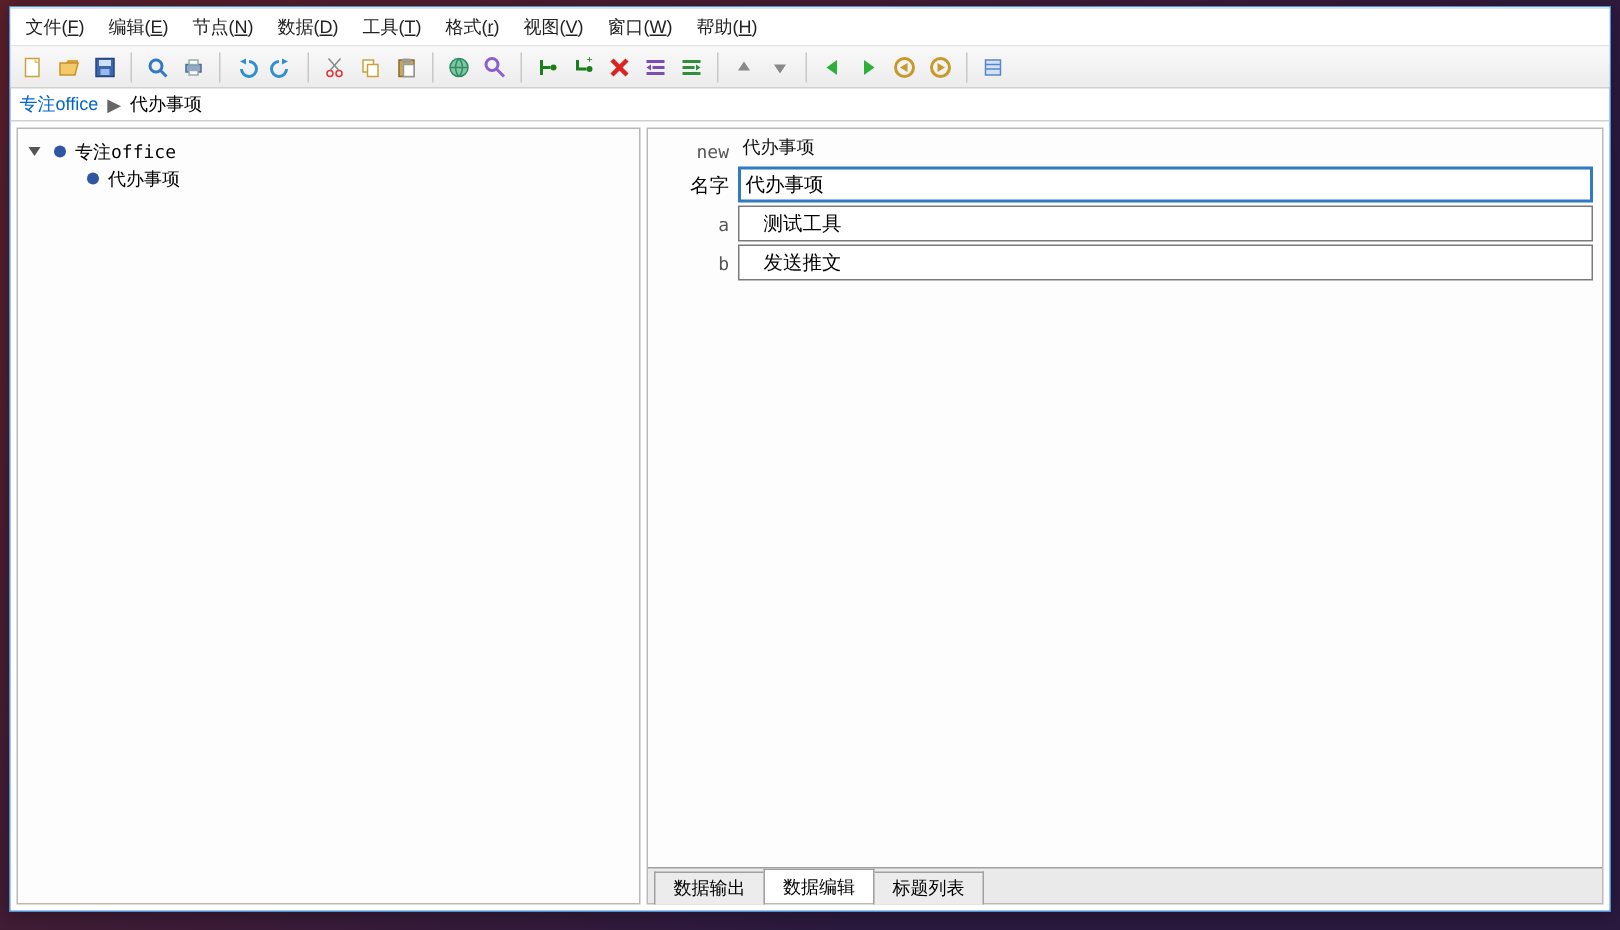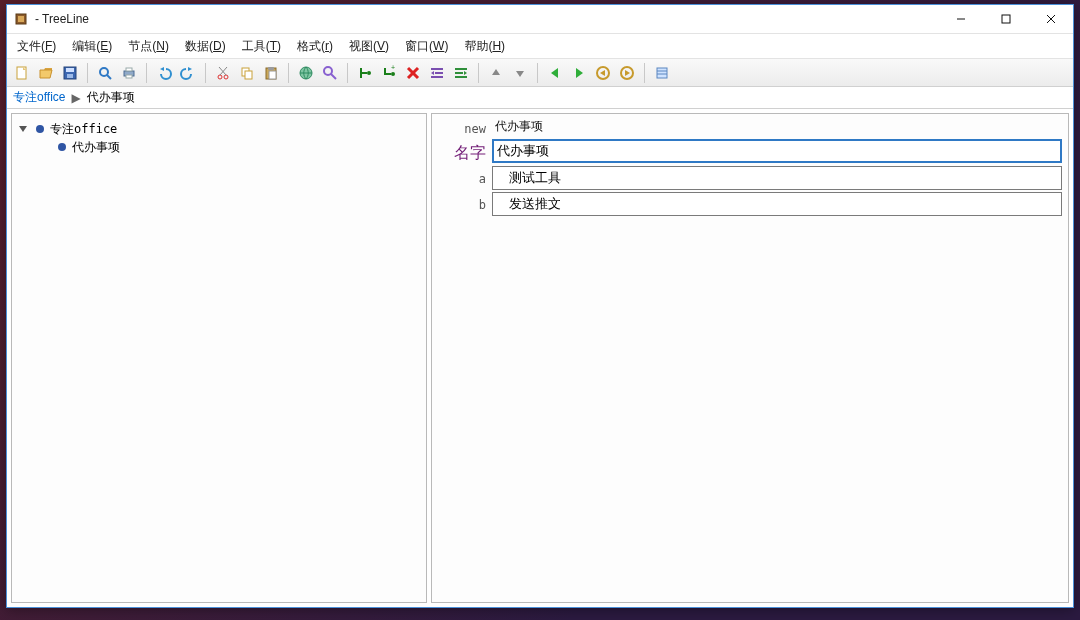--- a/index.html
+++ b/index.html
@@ -101,22 +101,22 @@
   .tree-indent { display:inline-block; width:18px; }
   .tree-expander { width:14px; height:14px; display:flex; align-items:center; justify-content:center; color:#555; cursor:pointer; }
   .tree-bullet { width:12px; height:12px; display:flex; align-items:center; justify-content:center; }
   .tree-bullet svg circle { fill:#2f55a4; }
   .tree-label { color:#000; }
 
   
   .editor { flex:1; padding:2px 6px 2px 2px; overflow:auto; }
   .field-row { display:flex; align-items:stretch; margin-bottom:2px; }
   .field-label {
-    width:58px; min-width:58px; text-align:right; padding:4px 6px 0 0; color:#701a75;
-    font-family: "SimSun","NSimSun",monospace; font-size:16px;
+    width:58px; min-width:58px; text-align:right; padding:4px 6px 0 0; color:#000000;
+    font-family: "SimSun","NSimSun",monospace; font-size:13px;
   }
   .field-label.small { font-size:12px; color:#555; padding-top:6px; }
   .field-static {
     flex:1; padding:2px 3px; color:#111; font-family:"SimSun","NSimSun",monospace;
   }
   .field-input {
     flex:1; border:1px solid var(--border-field); padding:3px 16px; font-family:"SimSun","NSimSun",monospace;
     font-size:13px; background:#fff; outline:none; height:24px;
   }
   .field-input.focused { border:2px solid var(--field-focus); padding:2px 3px; }
@@ -138,46 +138,20 @@
 
   
   svg { display:block; }
 </style>
 </head>
 <body>
 
 <div class="desktop">
   <div class="window">
 
-    <div class="titlebar">
-      <span class="app-icon">
-        <svg width="14" height="14" viewBox="0 0 14 14">
-            <rect x="2" y="2" width="10" height="10" fill="#8b5a2b" stroke="#5b3a18"></rect>
-            <rect x="4" y="4" width="6" height="6" fill="#d9a85a"></rect>
-          </svg>
-      </span>
-      <span class="title"> - TreeLine</span>
-      <span class="spacer"></span>
-      <div class="win-btn">
-        <svg width="10" height="10" viewBox="0 0 10 10">
-            <line x1="1" y1="5" x2="9" y2="5" stroke-width="1"></line>
-          </svg>
-      </div>
-      <div class="win-btn">
-        <svg width="10" height="10" viewBox="0 0 10 10">
-            <rect x="1" y="1" width="8" height="8" fill="none" stroke-width="1"></rect>
-          </svg>
-      </div>
-      <div class="win-btn close">
-        <svg width="10" height="10" viewBox="0 0 10 10">
-            <line x1="1" y1="1" x2="9" y2="9" stroke-width="1"></line>
-            <line x1="9" y1="1" x2="1" y2="9" stroke-width="1"></line>
-          </svg>
-      </div>
-    </div>
 
     <div class="menubar">
       <div class="menu-item"><span>文件</span>(<span class="mn-key">F</span>)</div>
       <div class="menu-item"><span>编辑</span>(<span class="mn-key">E</span>)</div>
       <div class="menu-item"><span>节点</span>(<span class="mn-key">N</span>)</div>
       <div class="menu-item"><span>数据</span>(<span class="mn-key">D</span>)</div>
       <div class="menu-item"><span>工具</span>(<span class="mn-key">T</span>)</div>
       <div class="menu-item"><span>格式</span>(<span class="mn-key">r</span>)</div>
       <div class="menu-item"><span>视图</span>(<span class="mn-key">V</span>)</div>
       <div class="menu-item"><span>窗口</span>(<span class="mn-key">W</span>)</div>
@@ -394,18 +368,23 @@
           </div>
           <div class="field-row">
             <div class="field-label small">a</div>
             <input class="field-input" type="text" value="测试工具" style="">
           </div>
           <div class="field-row">
             <div class="field-label small">b</div>
             <input class="field-input" type="text" value="发送推文" style="">
           </div>
         </div>
+        <div class="tabbar">
+          <div class="tab">数据输出</div>
+          <div class="tab active">数据编辑</div>
+          <div class="tab">标题列表</div>
+        </div>
       </div>
 
     </div>
 
   </div>
 </div>
 
 </body></html>

